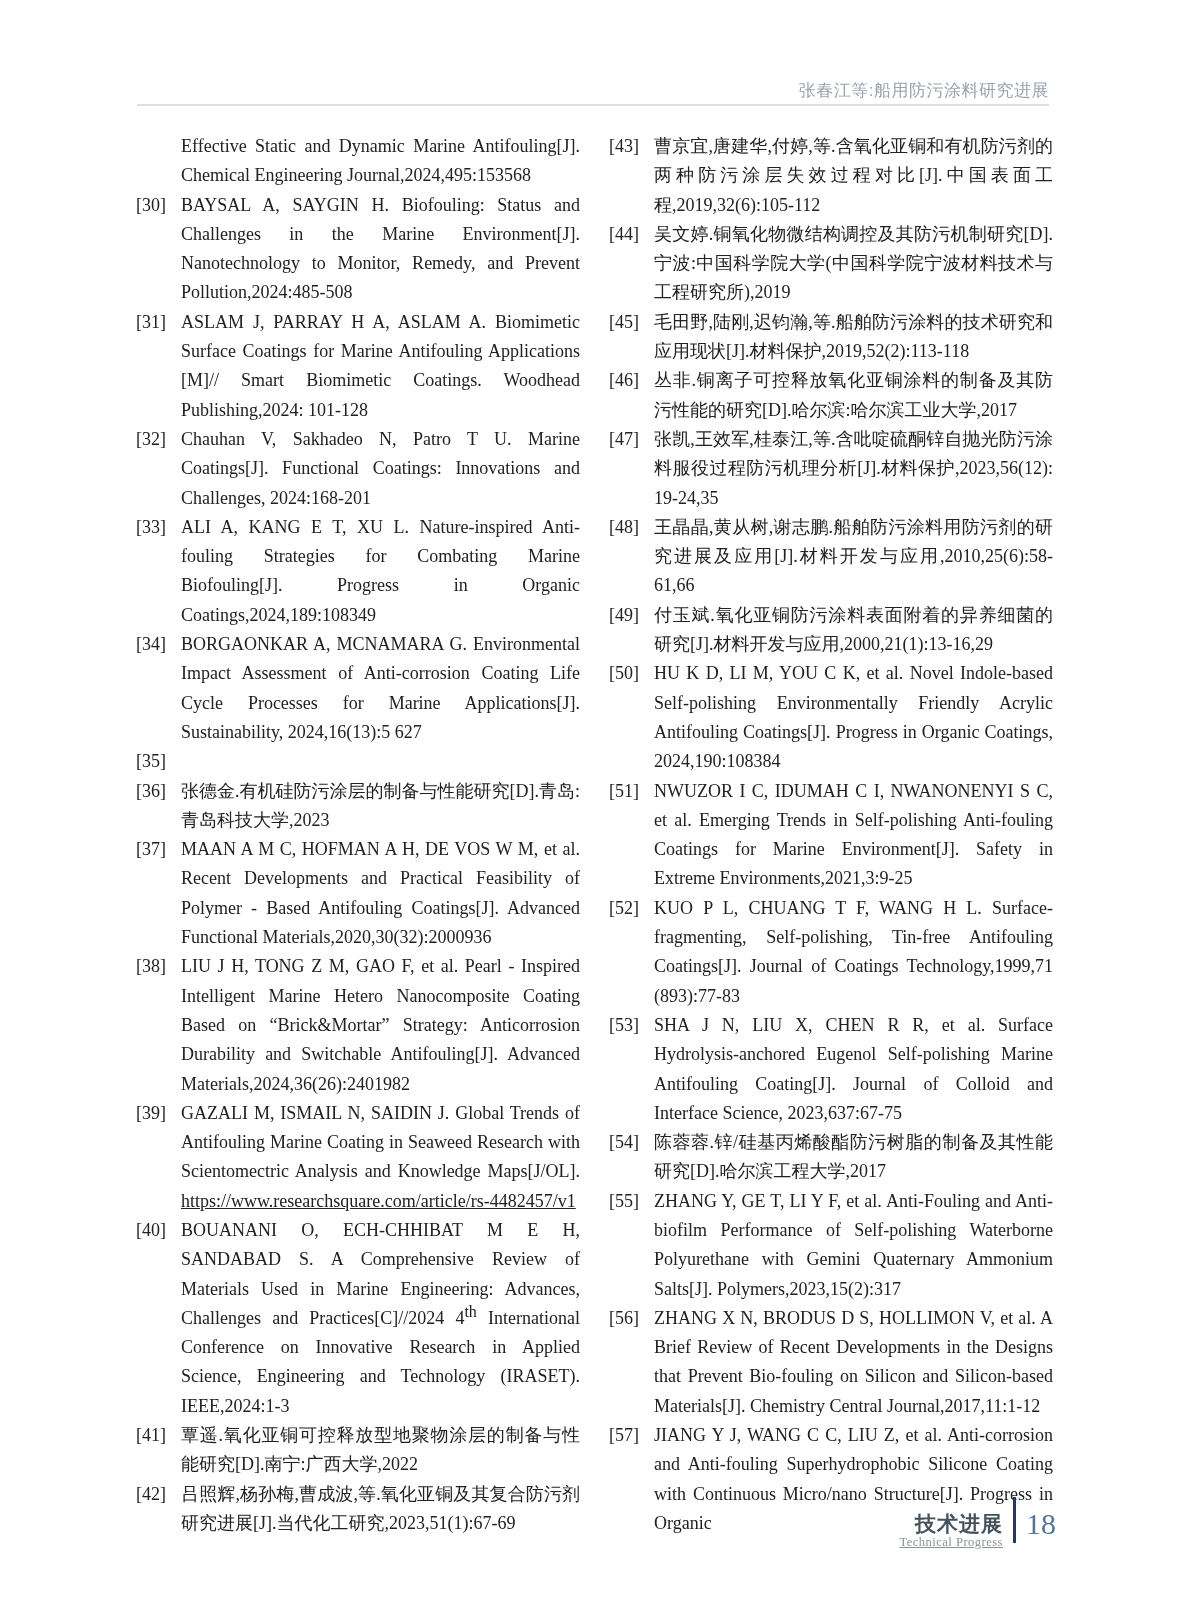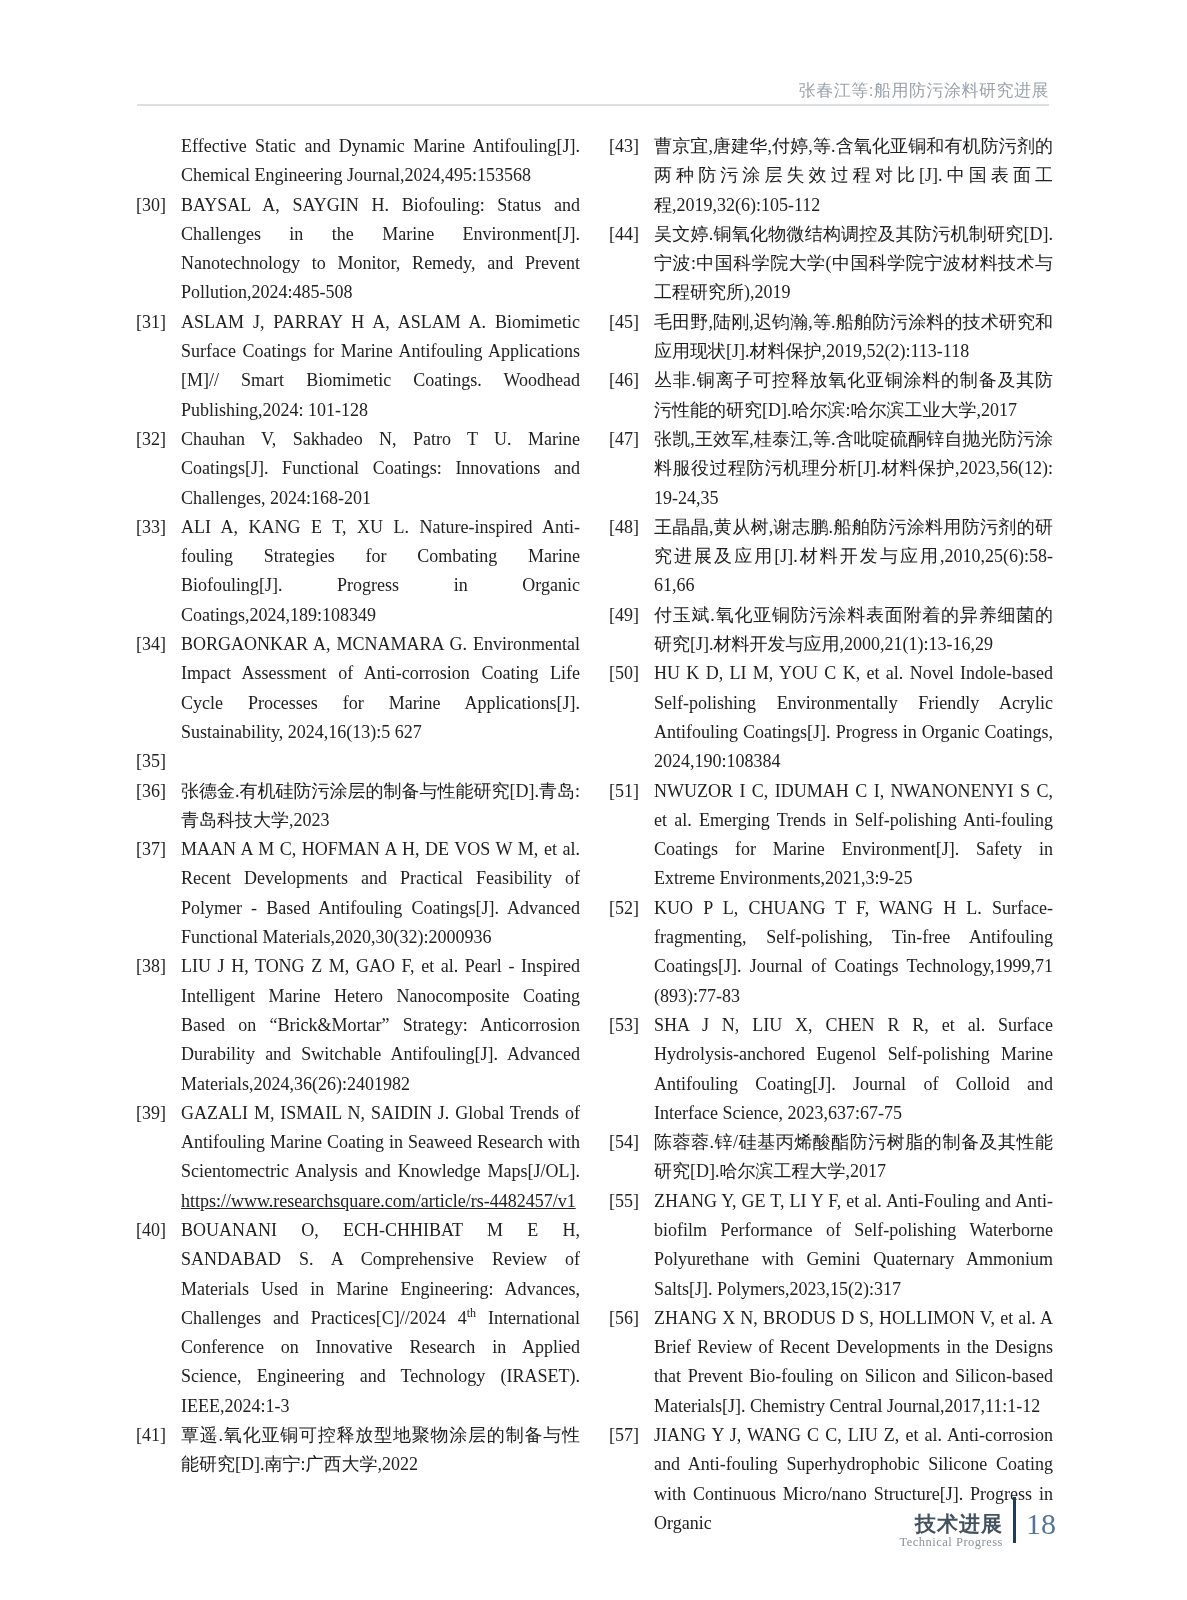--- a/index.html
+++ b/index.html
@@ -39,21 +39,21 @@
     font-size:18px;
     line-height:29.3px;
   }
   .ref-text{
     flex:1;
     font-size:18px;
     line-height:29.3px;
     text-align:justify;
     word-break:break-word;
   }
-  .ref-text sup{font-size:12px;line-height:0;}
+  .ref-text sup{font-size:16px;line-height:0;}
   .link{text-decoration:underline;}
   .footer{
     position:absolute;
     right:131px;bottom:50px;
     display:flex;
     align-items:center;
   }
   .footer-txt{
     display:flex;flex-direction:column;align-items:flex-end;
   }
@@ -64,20 +64,21 @@
     color:#44525e;
     line-height:1.05;
     letter-spacing:1px;
     margin-top:23px;
   }
   .footer-en{
     font-size:12.5px;
     color:#8b9298;
     line-height:1.2;
     letter-spacing:.5px;
+    text-decoration:underline;
   }
   .footer-bar{
     width:3px;height:46px;
     background:#1f3b5d;
     margin:0 10px 0 10px;
   }
   .footer-page{
     font-size:30px;
     color:#56749a;
     line-height:1;
@@ -137,20 +138,24 @@
           <span class="ref-num">[39]</span>
           <div class="ref-text"><span>GAZALI M, ISMAIL N, SAIDIN J. Global Trends of Antifouling Marine Coating in Seaweed Research with Scientomectric Analysis and Knowledge Maps[J/OL]. </span><span class="link">https://www.researchsquare.com/article/rs-4482457/v1</span></div>
         </div>
         <div class="ref">
           <span class="ref-num">[40]</span>
           <div class="ref-text"><span>BOUANANI O, ECH-CHHIBAT M E H, SANDABAD S. A Comprehensive Review of Materials Used in Marine Engineering: Advances, Challenges and Practices[C]//2024 4</span><sup>th</sup><span> International Conference on Innovative Research in Applied Science, Engineering and Technology (IRASET). IEEE,2024:1-3</span></div>
         </div>
         <div class="ref">
           <span class="ref-num">[41]</span>
           <div class="ref-text"><span>覃遥.氧化亚铜可控释放型地聚物涂层的制备与性能研究[D].南宁:广西大学,2022</span></div>
+        </div>
+        <div class="ref">
+          <span class="ref-num">[42]</span>
+          <div class="ref-text"><span>吕照辉,杨孙梅,曹成波,等.氧化亚铜及其复合防污剂研究进展[J].当代化工研究,2023,51(1):67-69</span></div>
         </div>
       </div>
     <div class="col" id="col-right">
         <div class="ref">
           <span class="ref-num">[43]</span>
           <div class="ref-text"><span>曹京宜,唐建华,付婷,等.含氧化亚铜和有机防污剂的两种防污涂层失效过程对比[J].中国表面工程,2019,32(6):105-112</span></div>
         </div>
         <div class="ref">
           <span class="ref-num">[44]</span>
           <div class="ref-text"><span>吴文婷.铜氧化物微结构调控及其防污机制研究[D].宁波:中国科学院大学(中国科学院宁波材料技术与工程研究所),2019</span></div>

